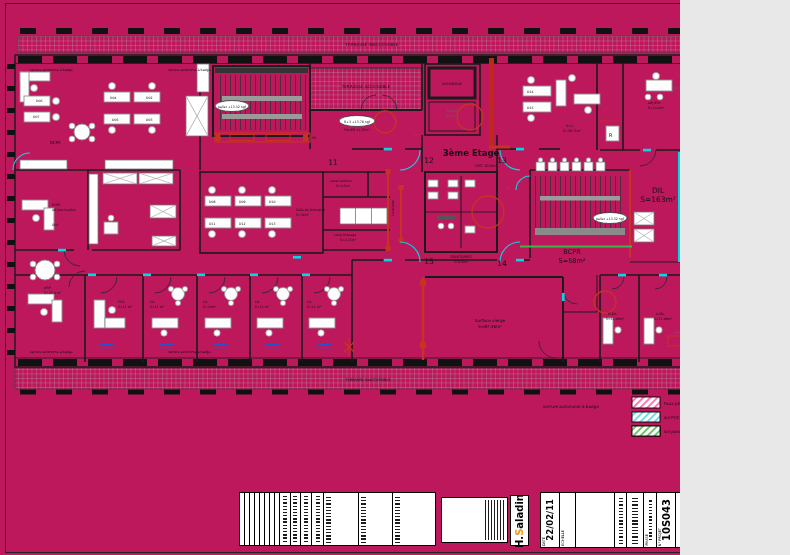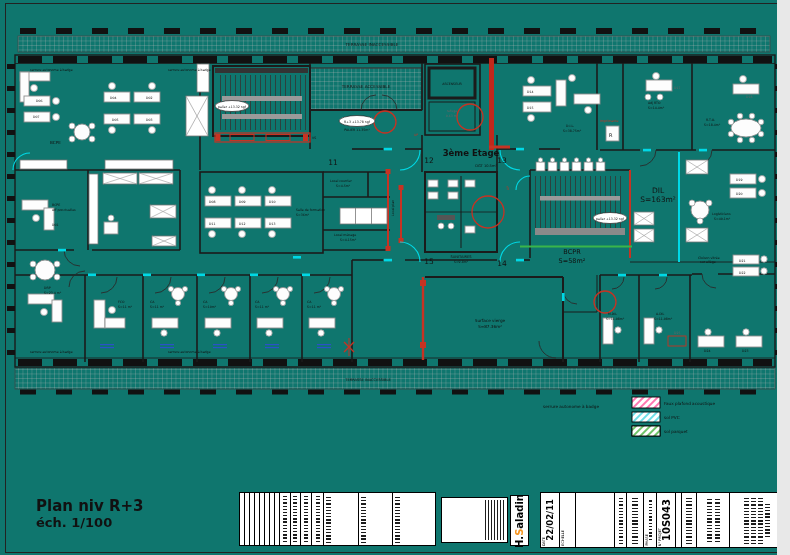--- a/index.html
+++ b/index.html
@@ -1,16 +1,16 @@
 <!DOCTYPE html>
 <html><head>
 <meta charset="utf-8">
 <style>
   html,body{margin:0;padding:0;background:#e8e8e8;}
-  .page{position:relative;width:777px;height:555px;background:#0f766e;overflow:hidden;
+  .page{position:relative;width:680px;height:555px;background:#be185d;overflow:hidden;
         font-family:"DejaVu Sans","Liberation Sans",sans-serif;}
   .pageborder{position:absolute;left:5px;top:3px;width:779px;height:548px;border:1px solid #222;}
   svg{position:absolute;left:0;top:0;}
   svg text{fill:#111;font-family:"DejaVu Sans","Liberation Sans",sans-serif;}
   .t3{font-size:3.2px}.t35{font-size:3.6px}.t4{font-size:4.2px}.t5{font-size:5px}
   .t6{font-size:6.5px}.t7{font-size:7.5px}.t8{font-size:8.5px;font-weight:bold}
   .ctr{text-anchor:middle}
   .red{fill:#c63323}.gray{fill:#666}
   .wall{stroke:#1b1b1b;fill:none}
   .furn{stroke:#8f8f8f;fill:#fdfdfd;stroke-width:0.9}
@@ -593,24 +593,20 @@
   <rect x="632" y="397" width="28" height="11" fill="url(#hpink)" stroke="#000" stroke-width="0.9"></rect>
   <text class="t4" x="664" y="405">Faux plafond acoustique</text>
   <rect x="632" y="412" width="28" height="10" fill="url(#hcyan)" stroke="#000" stroke-width="0.9"></rect>
   <text class="t4" x="664" y="419">sol PVC</text>
   <rect x="632" y="426" width="28" height="10" fill="url(#h​green)" stroke="#000" stroke-width="0.9"></rect>
   <rect x="632" y="426" width="28" height="10" fill="url(#hgreen)" stroke="#000" stroke-width="0.9"></rect>
   <text class="t4" x="664" y="433">sol parquet</text>
 </g>
 </svg>
 
-<div class="plantitle">
-  <div class="l1">Plan niv R+3</div>
-  <div class="l2">éch. 1/100</div>
-</div>
 
 <div class="tb flexrow" style="left:239px;top:492px;width:197px;height:54px;">
   <div class="cell" style="width:5px"></div>
       <div class="cell" style="width:5px"></div>
   <div class="cell" style="width:5px"></div>
       <div class="cell" style="width:5px"></div>
   <div class="cell" style="width:5px"></div>
       <div class="cell" style="width:5px"></div>
   <div class="cell" style="width:5px"></div>
       <div class="cell" style="width:5px"></div>

